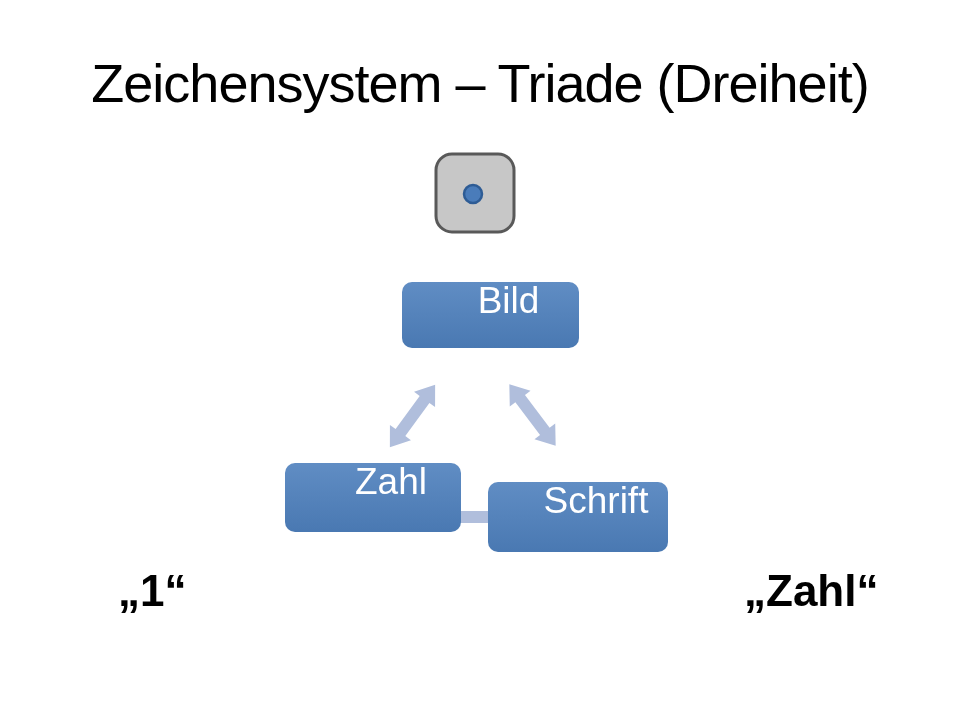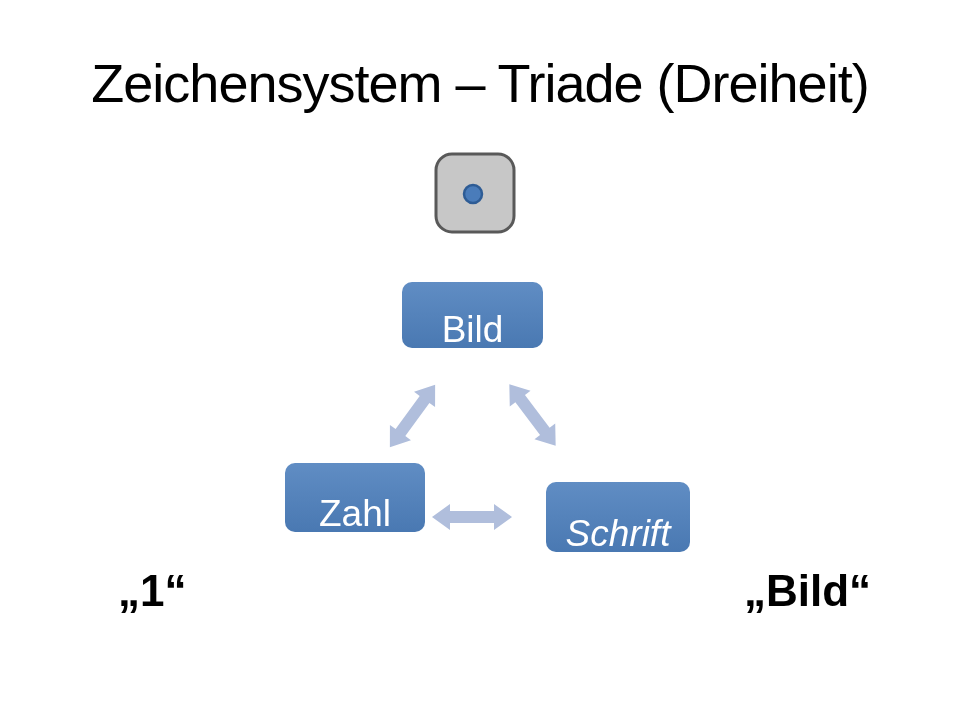--- a/index.html
+++ b/index.html
@@ -35,33 +35,34 @@
   }
   .arrows-svg {
     position: absolute;
     left: 0;
     top: 0;
     pointer-events: none;
   }
   .node {
     position: absolute;
     display: flex;
-    align-items: flex-end;
+    align-items: flex-start;
     justify-content: center;
     background-color: #4e80bd;
     background-image: linear-gradient(180deg, rgba(255,255,255,0.10), rgba(0,0,0,0.06));
     border-radius: 10px;
     color: #ffffff;
     font-size: 37px;
     line-height: 1;
     white-space: nowrap;
+    padding-left: 36px;
   }
   .node-bild    { left: 402px; top: 282px; width: 141px; height: 66px; }
   .node-zahl    { left: 285px; top: 463px; width: 140px; height: 69px; }
-  .node-schrift { left: 546px; top: 482px; width: 144px; height: 70px; font-style: italic; }
+  .node-schrift { left: 488px; top: 482px; width: 144px; height: 70px; }
   .caption {
     position: absolute;
     font-size: 44px;
     font-weight: 700;
     color: #000000;
     white-space: nowrap;
   }
   .caption-left  { left: 118px; top: 566px; }
   .caption-right { left: 744px; top: 566px; }
 </style>
@@ -93,15 +94,15 @@
   <div class="node node-zahl">
     <span>Zahl</span>
   </div>
 
   <div class="node node-schrift">
     <span>Schrift</span>
   </div>
 
   <div class="caption caption-left">„1“</div>
 
-  <div class="caption caption-right">„Bild“</div>
+  <div class="caption caption-right">„Zahl“</div>
 
 </div>
 
 </body></html>

